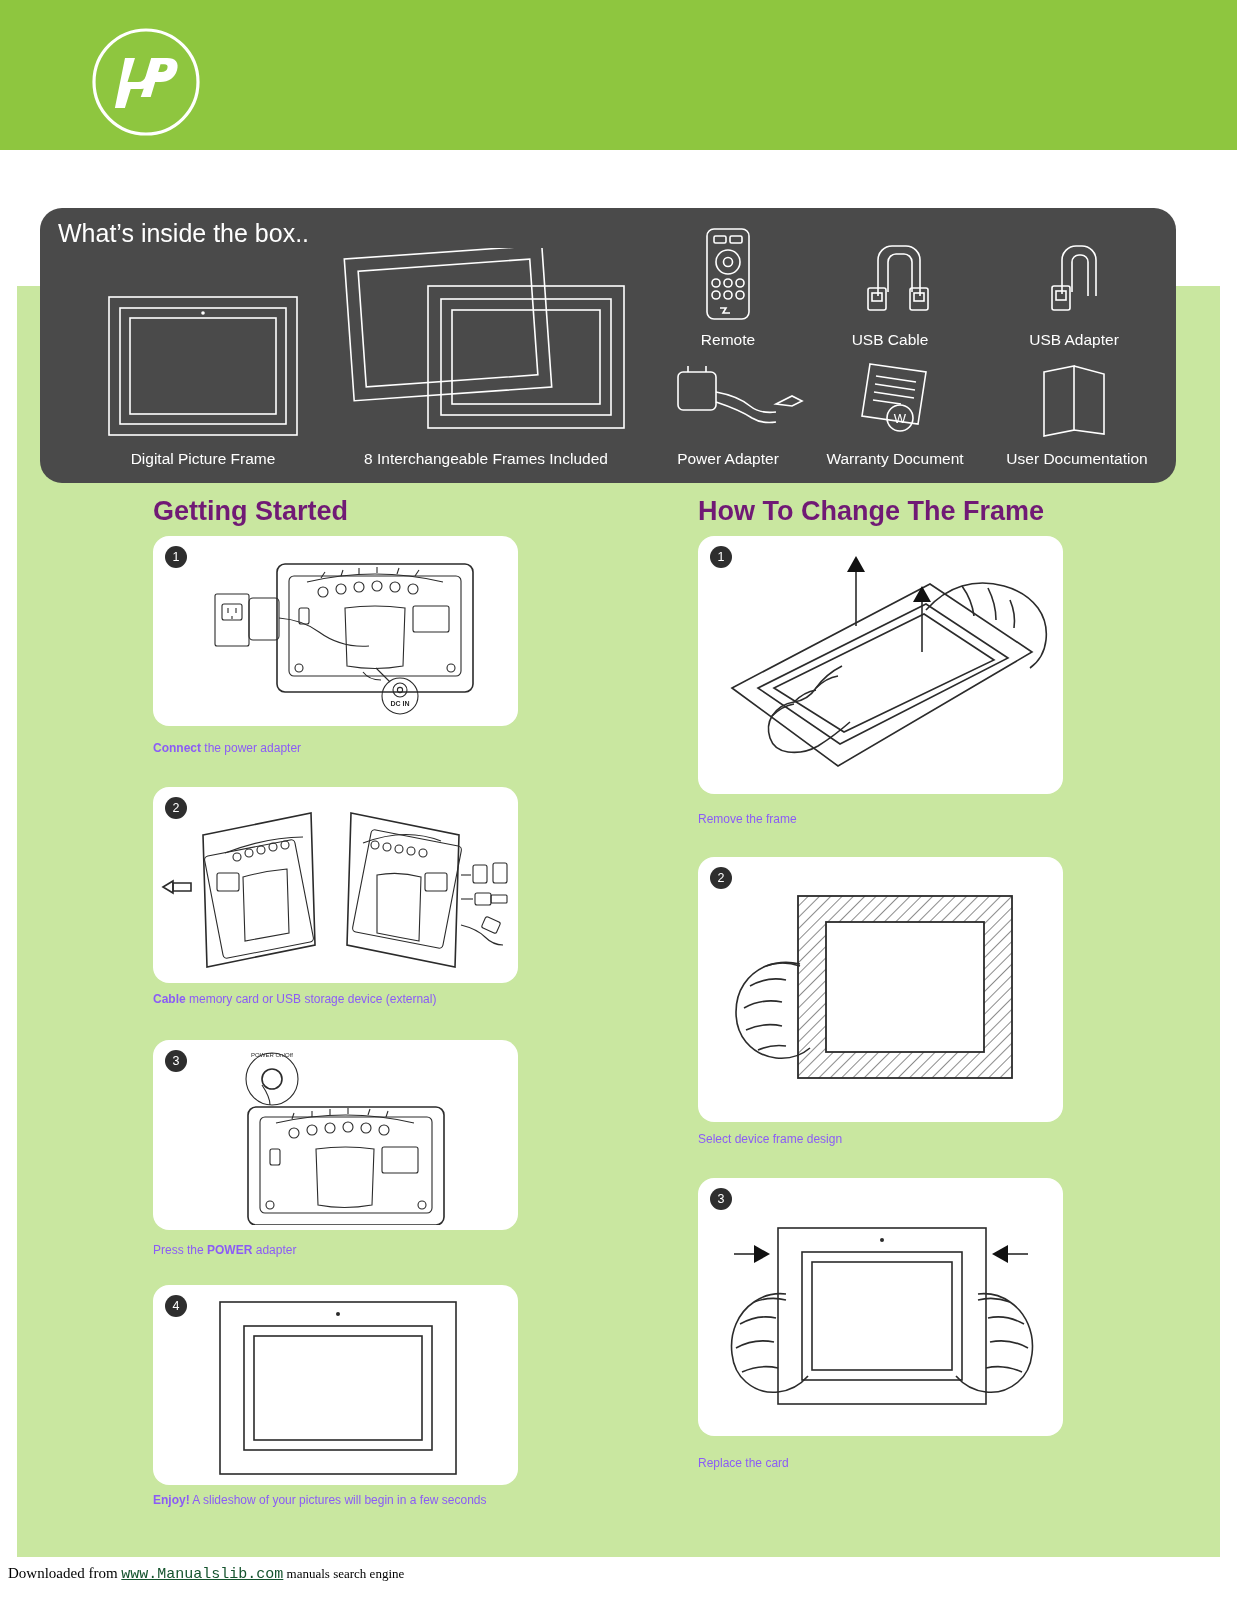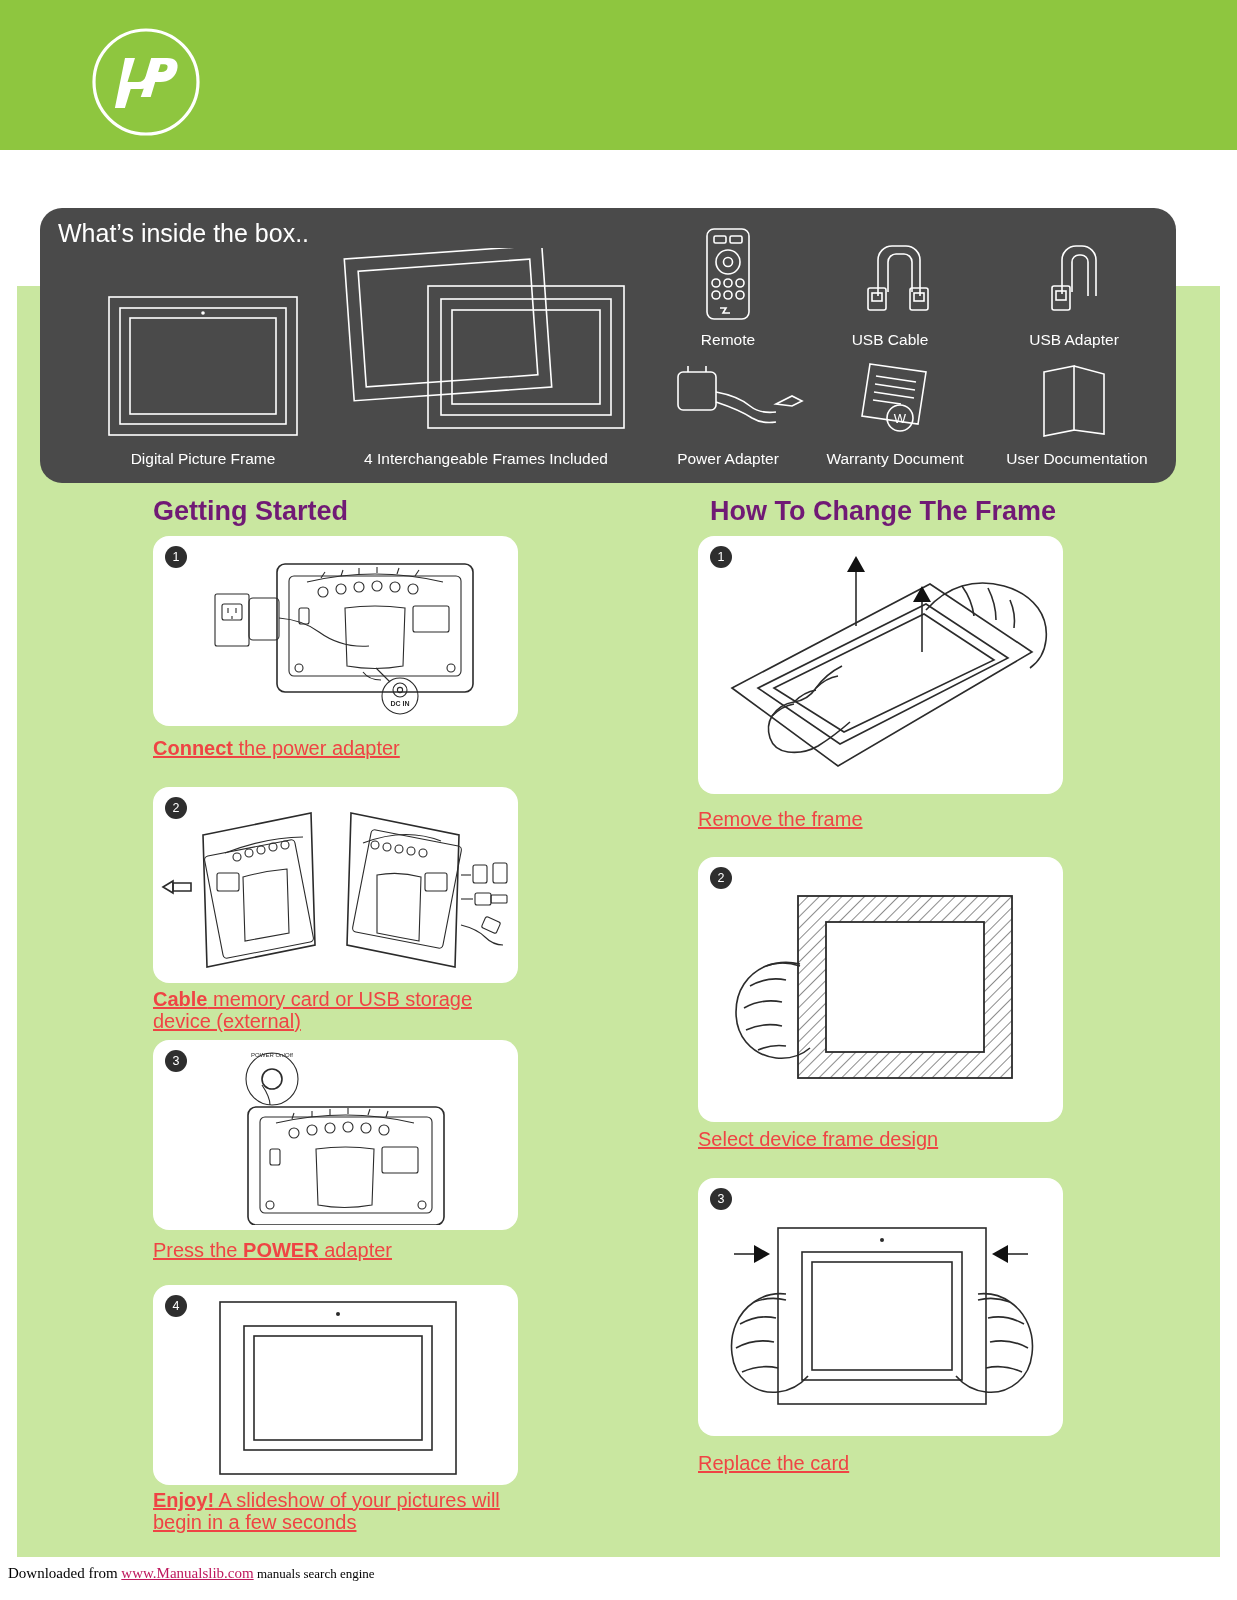--- a/index.html
+++ b/index.html
@@ -83,60 +83,60 @@
   }
 
   
   .sect-h {
     position: absolute;
     font-size: 27px;
     color: #701a75;
     font-weight: bold;
   }
   .sect-h.left { left: 153px; top: 496px; }
-  .sect-h.right { left: 698px; top: 496px; margin-left: 12px; }
+  .sect-h.right { left: 698px; top: 496px; }
 
   
   .panel {
     position: absolute;
     background: #ffffff;
     border-radius: 16px;
   }
   .step-num {
     position: absolute;
     width: 22px; height: 22px;
     border-radius: 50%;
     background: #2e2e2e;
     color: #ffffff;
     font-size: 12.5px;
     line-height: 22px;
     text-align: center;
   }
   .cap {
     position: absolute;
-    font-size: 20px;
-    color: #ef4444;
+    font-size: 12px;
+    color: #8b5cf6;
     line-height: 22px;
-    text-decoration: underline;
   }
   .cap b { font-weight: bold; }
 
   
   .footer {
     position: absolute;
     left: 8px;
     top: 1565px;
     font-family: "Liberation Serif", serif;
     font-size: 15px;
     color: #000000;
     white-space: nowrap;
   }
   .footer a {
-    color: #be185d;
+    color: #14532d;
     text-decoration: underline;
+    font-family: Liberation Mono, monospace;
   }
   .footer .small {
     font-size: 13px;
     margin-top: 24px;
   }
 
   svg { display: block; }
   .ln { fill: none; stroke: #2b2b2b; stroke-width: 1.6; }
   .lnw { fill: none; stroke: #ffffff; stroke-width: 1.6; }
   .lnt { fill: none; stroke: #2b2b2b; stroke-width: 1.1; }
@@ -176,21 +176,21 @@
 
 <div style="position:absolute;left:340px;top:248px;">
   <svg width="292" height="190" viewBox="0 0 292 190">
     <rect class="lnw" x="9" y="4" width="198" height="142" transform="rotate(-4 108 75)"></rect>
     <rect class="lnw" x="22" y="17" width="172" height="116" transform="rotate(-4 108 75)"></rect>
     <rect class="lnw" x="88" y="38" width="196" height="142"></rect>
     <rect class="lnw" x="101" y="51" width="170" height="116"></rect>
     <rect class="lnw" x="112" y="62" width="148" height="94"></rect>
   </svg>
 </div>
-<div class="box-caption" style="left:330px;top:450px;width:312px;">4 Interchangeable Frames Included</div>
+<div class="box-caption" style="left:330px;top:450px;width:312px;">8 Interchangeable Frames Included</div>
 
 <div style="position:absolute;left:698px;top:228px;">
   <svg width="60" height="92" viewBox="0 0 60 92">
     <rect class="lnw" x="9" y="1" width="42" height="90" rx="7"></rect>
     <rect class="lnw" x="16" y="8" width="12" height="7" rx="1.5"></rect>
     <rect class="lnw" x="32" y="8" width="12" height="7" rx="1.5"></rect>
     <circle class="lnw" cx="30" cy="34" r="12"></circle>
     <circle class="lnw" cx="30" cy="34" r="4.5"></circle>
     <circle class="lnw" cx="18" cy="55" r="4"></circle>
     <circle class="lnw" cx="30" cy="55" r="4"></circle>

